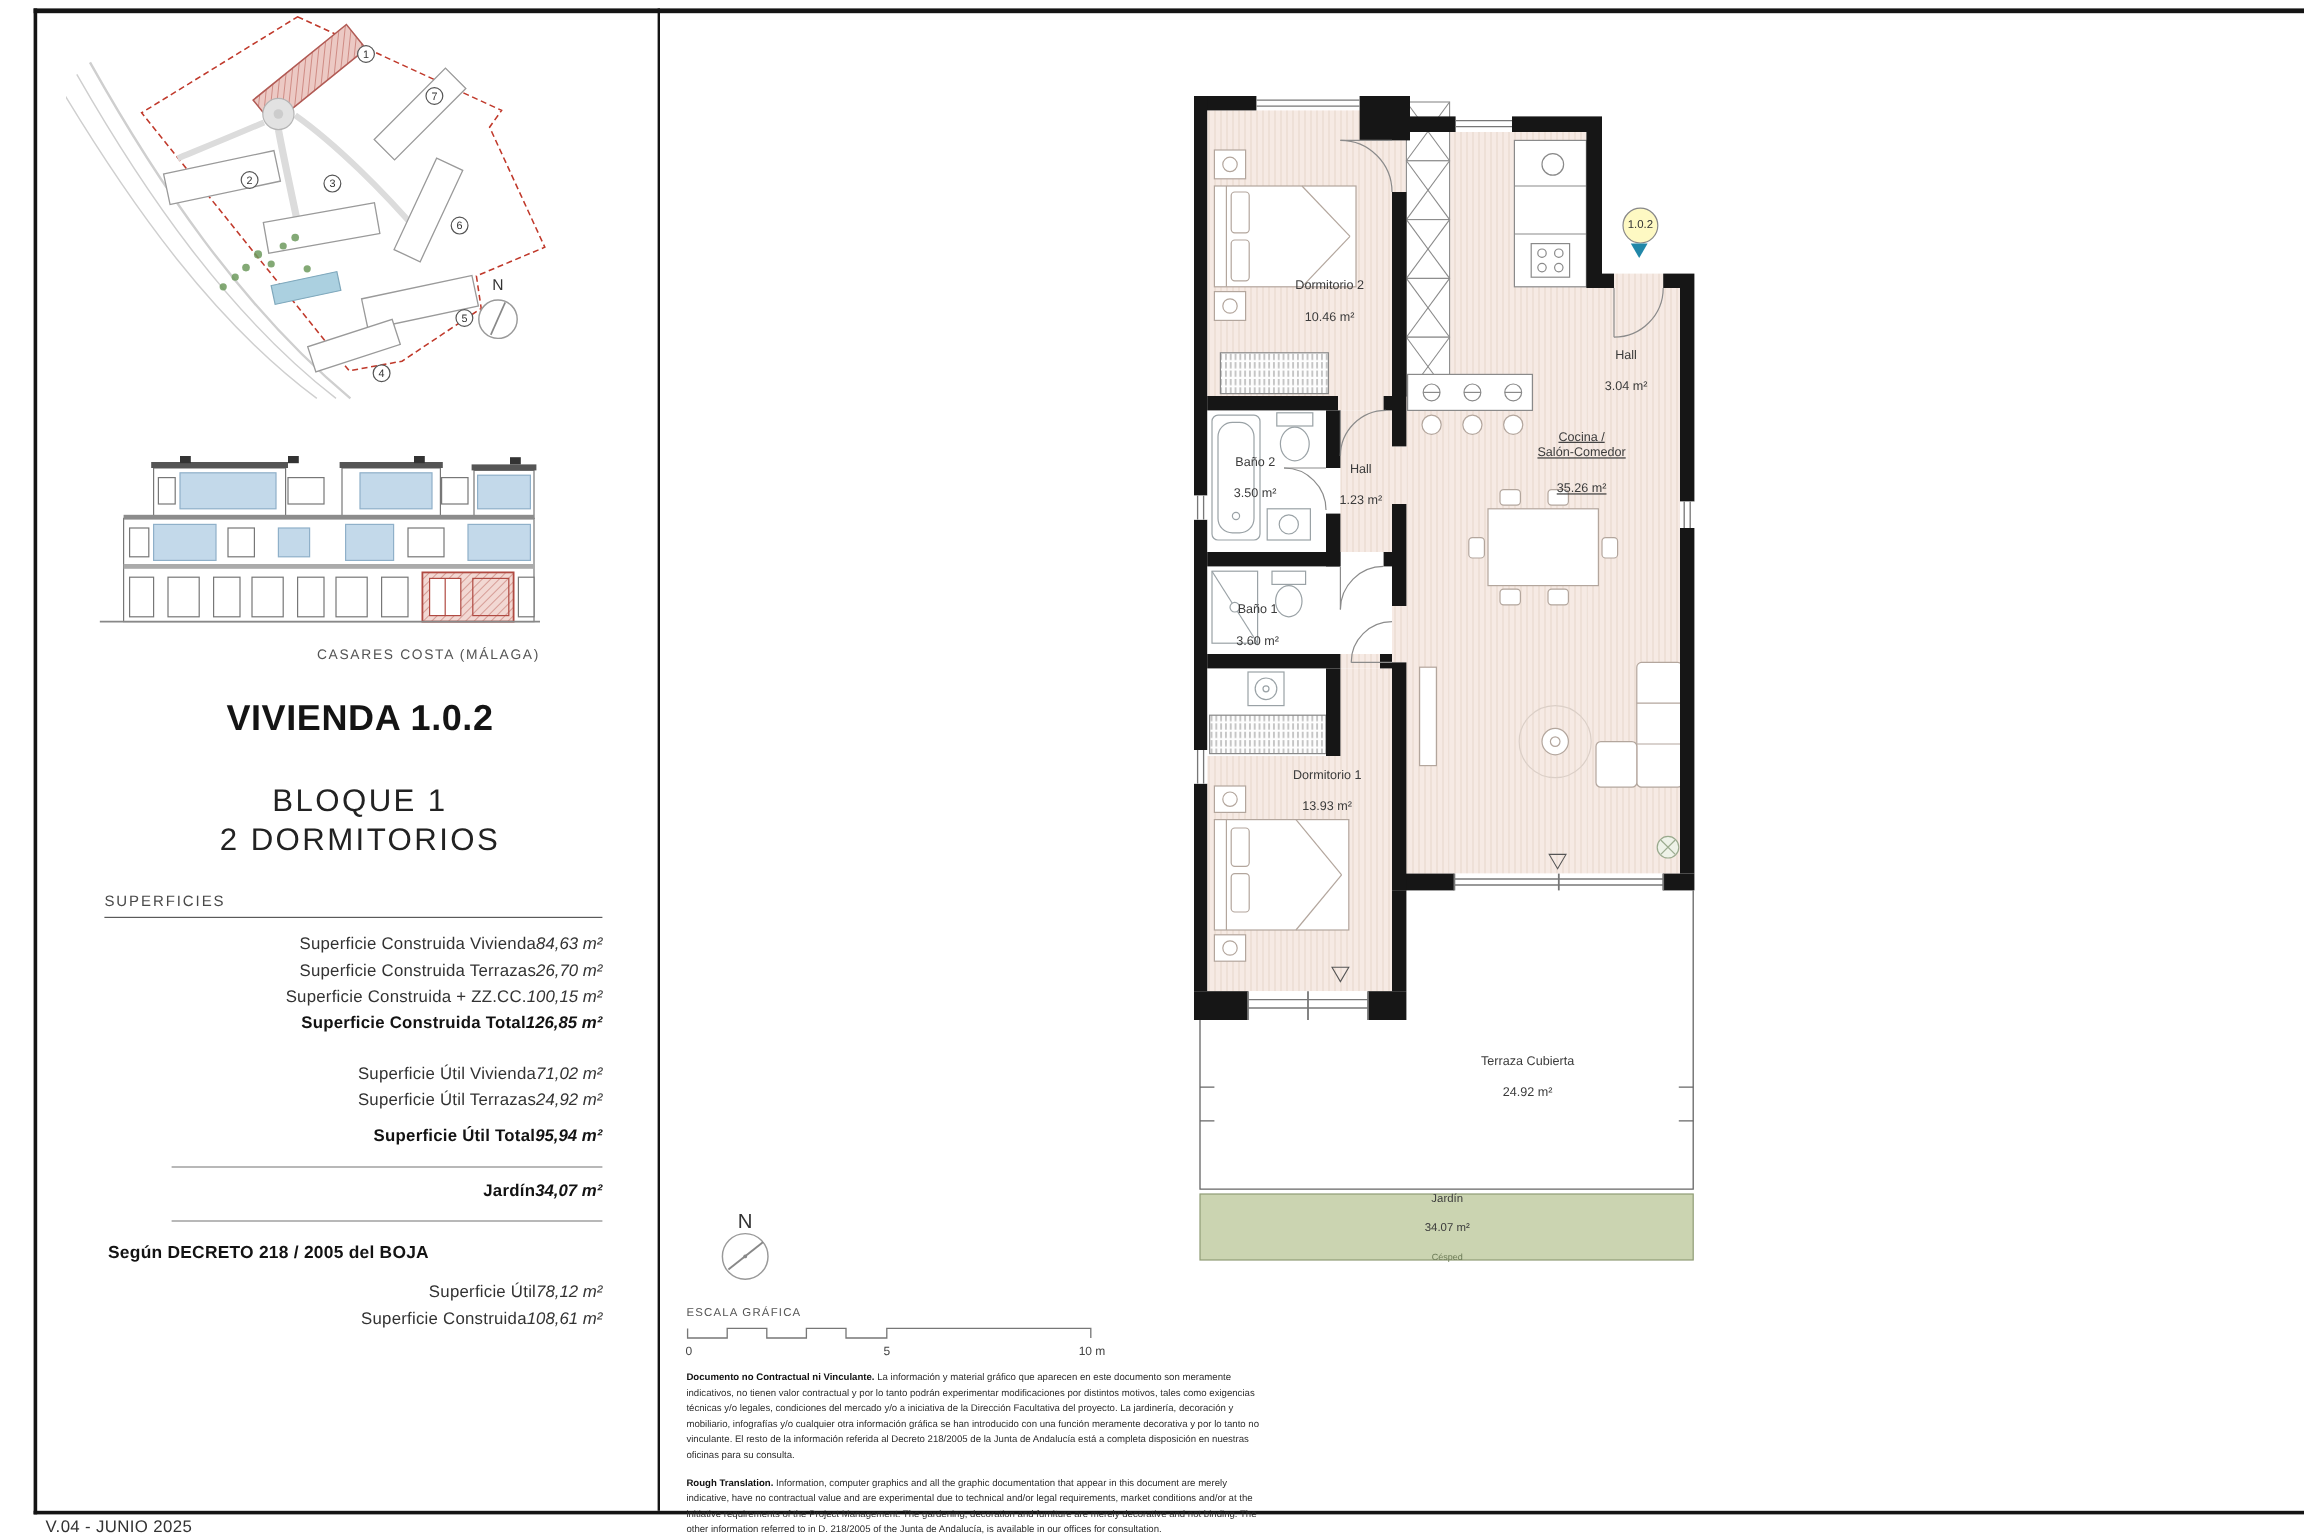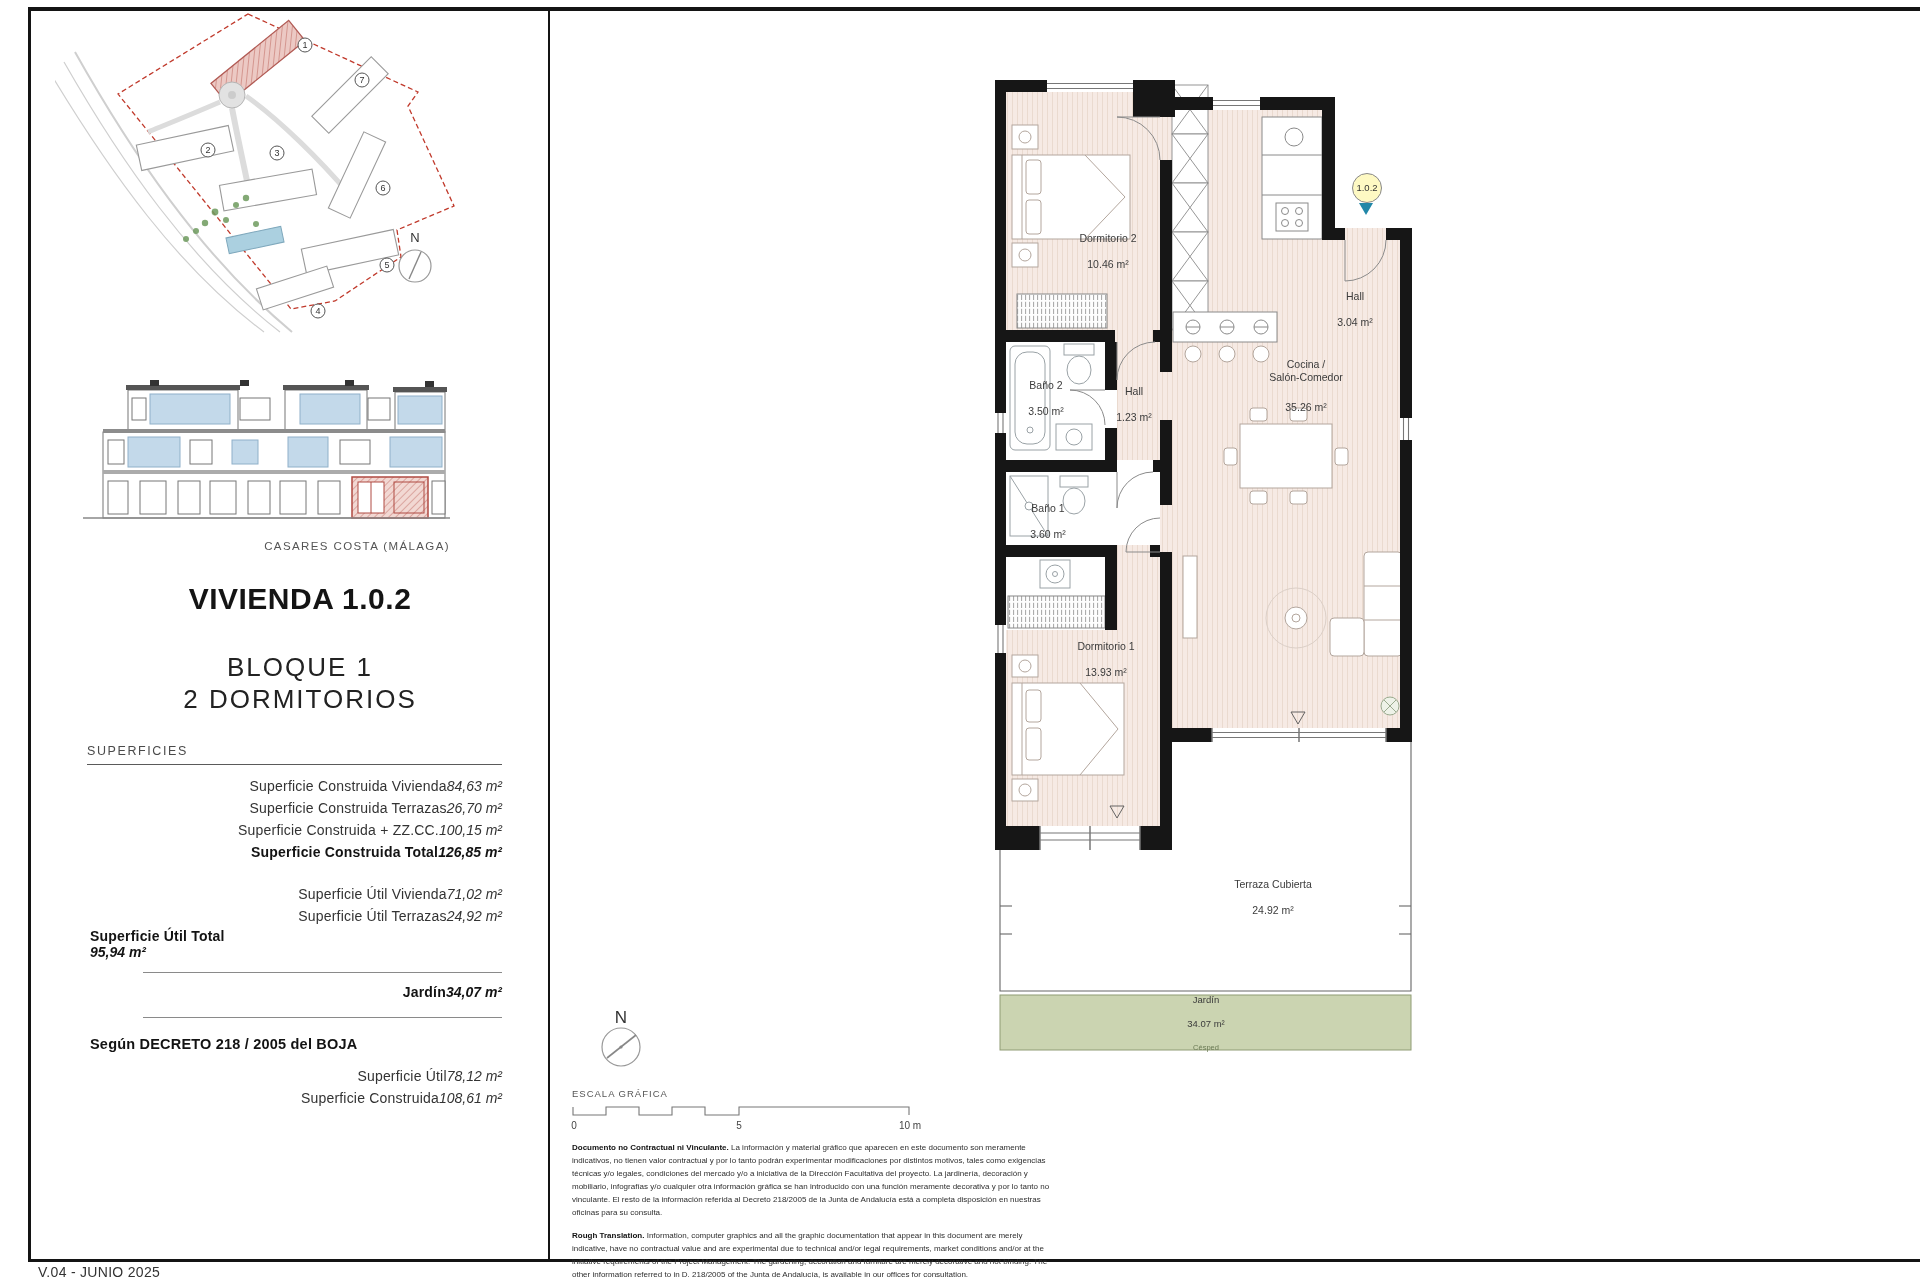--- a/index.html
+++ b/index.html
@@ -223,21 +223,21 @@
 
   <div class="stable" style="top:886px;">
     <div class="srow">
       <span class="lbl">Superficie Útil Vivienda</span>
       <span class="val">71,02 m²</span>
     </div>
     <div class="srow">
       <span class="lbl">Superficie Útil Terrazas</span>
       <span class="val">24,92 m²</span>
     </div>
-    <div class="srow bold" style="margin-top:8px;flex-direction:column;">
+    <div class="srow bold" style="margin-top:8px;">
       <span class="lbl">Superficie Útil Total</span>
       <span class="val">95,94 m²</span>
     </div>
   </div>
 
   <div class="rule" style="left:143px;top:972px;width:359px;background:#8a8a8a;"></div>
   <div class="stable" style="top:984px;">
     <div class="srow bold">
       <span class="lbl">Jardín</span>
       <span class="val">34,07 m²</span>
@@ -523,21 +523,21 @@
       <span class="ar">3.60 m²</span>
     </div>
     <div class="plan-label" style="left:116px;top:588px;">
       <span class="rm">Dormitorio 1</span>
       <span class="ar">13.93 m²</span>
     </div>
     <div class="plan-label" style="left:365px;top:238px;">
       <span class="rm">Hall</span>
       <span class="ar">3.04 m²</span>
     </div>
-    <div class="plan-label" style="left:316px;top:314px;">
+    <div class="plan-label" style="left:328px;top:314px;text-decoration:underline;">
       <span class="rm">Cocina /
 Salón-Comedor</span>
       <span class="ar" style="margin-top:3px;">35.26 m²</span>
     </div>
     <div class="plan-label" style="left:283px;top:826px;">
       <span class="rm">Terraza Cubierta</span>
       <span class="ar">24.92 m²</span>
     </div>
     <div class="plan-label small" style="left:216px;top:951px;">
       <span class="rm">Jardín</span>

